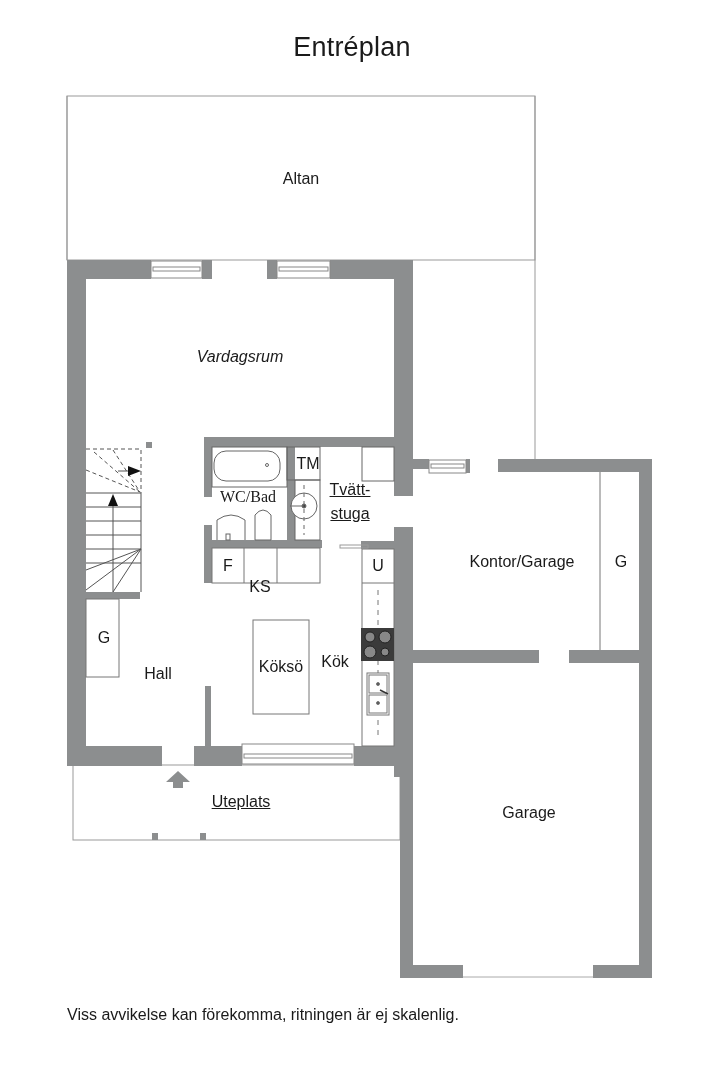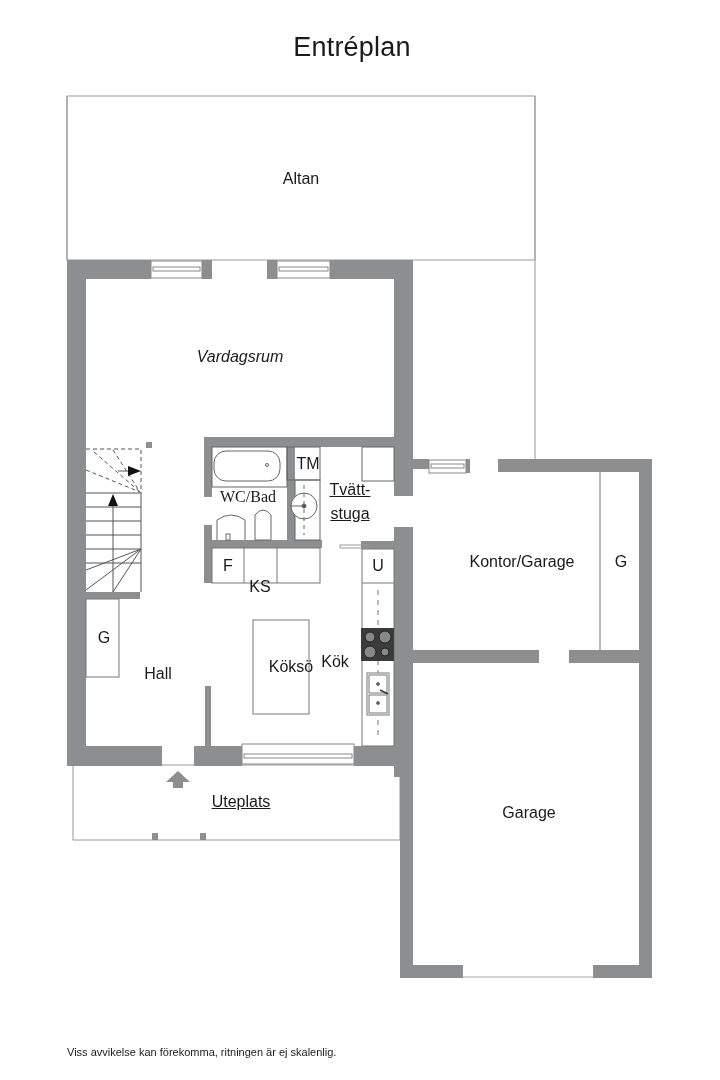--- a/index.html
+++ b/index.html
@@ -1,20 +1,20 @@
 <!DOCTYPE html>
 <html><head>
   <meta charset="utf-8">
   <style>
     html, body { margin: 0; padding: 0; background: #ffffff; }
     body { width: 720px; height: 1080px; position: relative; overflow: hidden; font-family: "Liberation Sans", "DejaVu Sans", sans-serif; color: #1a1a1a; }
     .title { position: absolute; left: 0; width: 704px; top: 32px; text-align: center; font-size: 27px; letter-spacing: 0.2px; }
     .plan { position: absolute; left: 0; top: 0; }
     .lbl { position: absolute; font-size: 16px; line-height: 18px; white-space: nowrap; transform: translate(-50%, -50%); text-align: center; }
-    .note { position: absolute; left: 67px; top: 1046px; font-size: 11px; }
+    .note { position: absolute; left: 67px; top: 1006px; font-size: 16px; }
   </style>
 </head>
 <body>
 
 <div class="title">Entréplan</div>
 
 <svg class="plan" width="720" height="1080" viewBox="0 0 720 1080" xmlns="http://www.w3.org/2000/svg">
 
   <rect x="67" y="96" width="468" height="164" fill="none" stroke="#999" stroke-width="1"></rect>
   <line x1="535" y1="96" x2="535" y2="460" stroke="#999" stroke-width="1"></line>
@@ -157,18 +157,18 @@
 <div class="lbl" style="left:308px;top:464px;">TM</div>
 <div class="lbl" style="left:350px;top:502px;white-space:pre;line-height:24px;text-decoration:underline;">Tvätt-
 stuga</div>
 <div class="lbl" style="left:228px;top:566px;">F</div>
 <div class="lbl" style="left:260px;top:566px;margin-top:21px;">KS</div>
 <div class="lbl" style="left:378px;top:566px;">U</div>
 <div class="lbl" style="left:522px;top:562px;">Kontor/Garage</div>
 <div class="lbl" style="left:621px;top:562px;">G</div>
 <div class="lbl" style="left:104px;top:638px;">G</div>
 <div class="lbl" style="left:158px;top:674px;">Hall</div>
-<div class="lbl" style="left:281px;top:667px;margin-left:10px;">Köksö</div>
+<div class="lbl" style="left:281px;top:667px;">Köksö</div>
 <div class="lbl" style="left:335px;top:662px;">Kök</div>
 <div class="lbl" style="left:241px;top:802px;text-decoration:underline;">Uteplats</div>
 <div class="lbl" style="left:529px;top:813px;">Garage</div>
 
 <div class="note">Viss avvikelse kan förekomma, ritningen är ej skalenlig.</div>
 
 </body></html>

